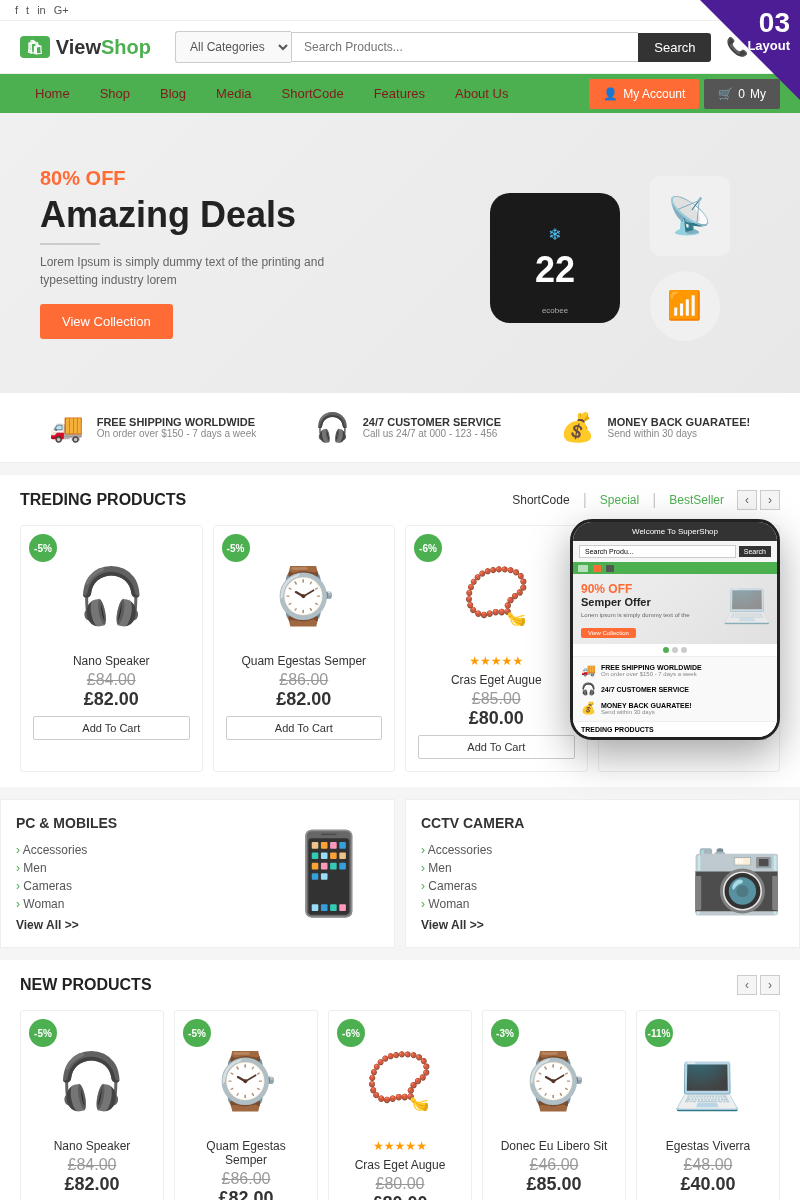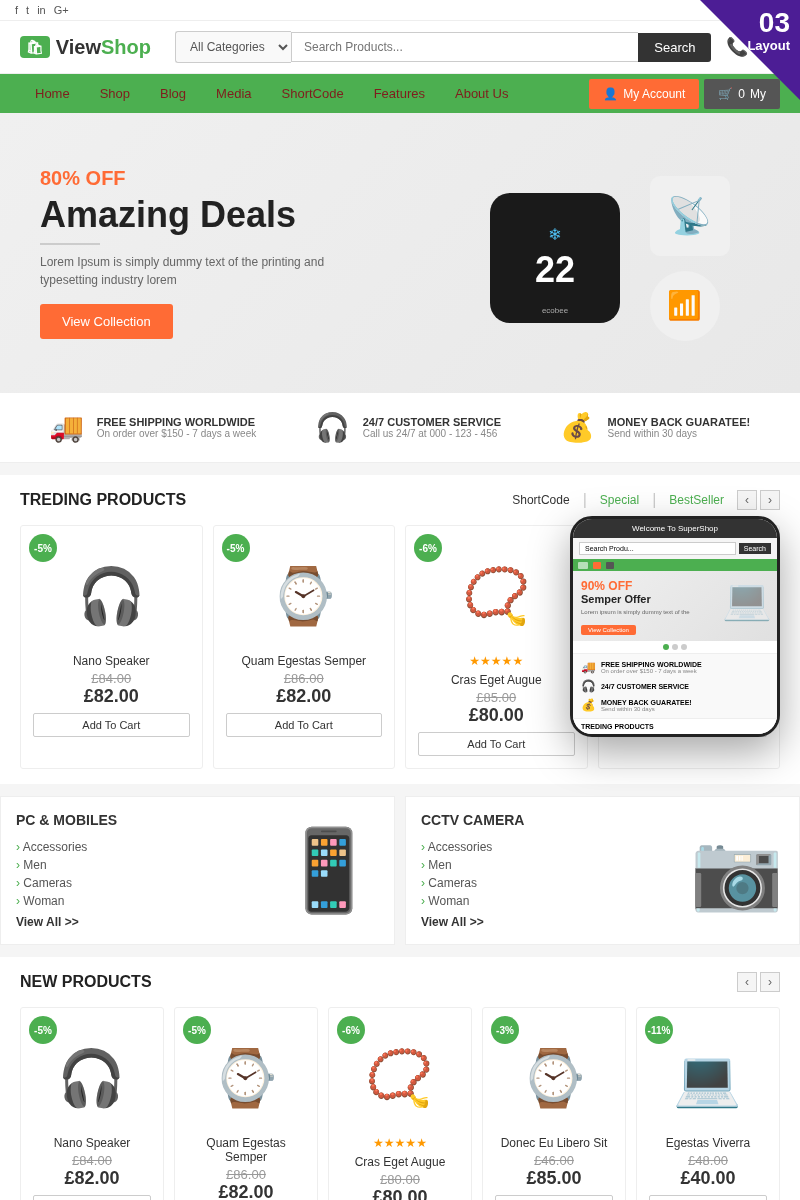--- a/index.html
+++ b/index.html
@@ -58,21 +58,21 @@
     .section-separator { color: #ccc; }
     .nav-arrows { display: flex; gap: 3px; }
     .nav-arrow { border: 1px solid #ccc; background: #f5f5f5; padding: 2px 7px; cursor: pointer; font-size: 12px; color: #666; }
 
     
     .products-grid { display: flex; gap: 10px; overflow: hidden; }
     .product-card { flex: 1; border: 1px solid #eee; border-radius: 3px; padding: 12px; position: relative; background: white; text-align: center; min-width: 0; }
     .product-badge { position: absolute; top: 8px; left: 8px; background: #4caf50; color: white; font-size: 10px; border-radius: 50%; width: 28px; height: 28px; display: flex; align-items: center; justify-content: center; font-weight: bold; }
     .product-img { height: 100px; display: flex; align-items: center; justify-content: center; margin: 8px 0; }
     .product-name { font-size: 12px; color: #333; margin: 5px 0 3px; }
-    .product-old-price { font-size: 13px; color: #999; text-decoration: line-through; }
+    .product-old-price { font-size: 16px; color: #999; text-decoration: line-through; }
     .product-price { font-size: 18px; font-weight: bold; color: #333; }
     .product-stars { color: #f90; font-size: 12px; }
     .add-to-cart { background: white; border: 1px solid #ccc; color: #333; padding: 5px 12px; font-size: 11px; cursor: pointer; border-radius: 2px; margin-top: 6px; width: 100%; }
 
     
     .categories-row { display: flex; gap: 10px; margin: 12px 0; }
     .category-block { background: white; flex: 1; display: flex; align-items: center; padding: 15px; border: 1px solid #eee; position: relative; overflow: hidden; }
     .category-info { flex: 1; z-index: 2; }
     .category-info h3 { font-size: 14px; font-weight: bold; color: #333; margin-bottom: 10px; text-transform: uppercase; }
     .category-info ul { list-style: none; }

